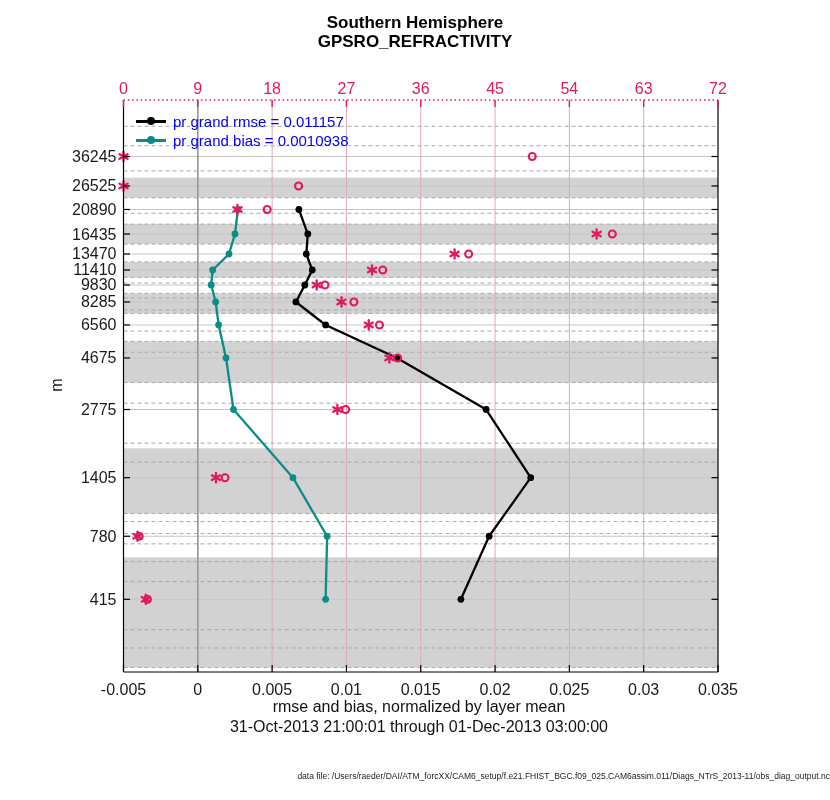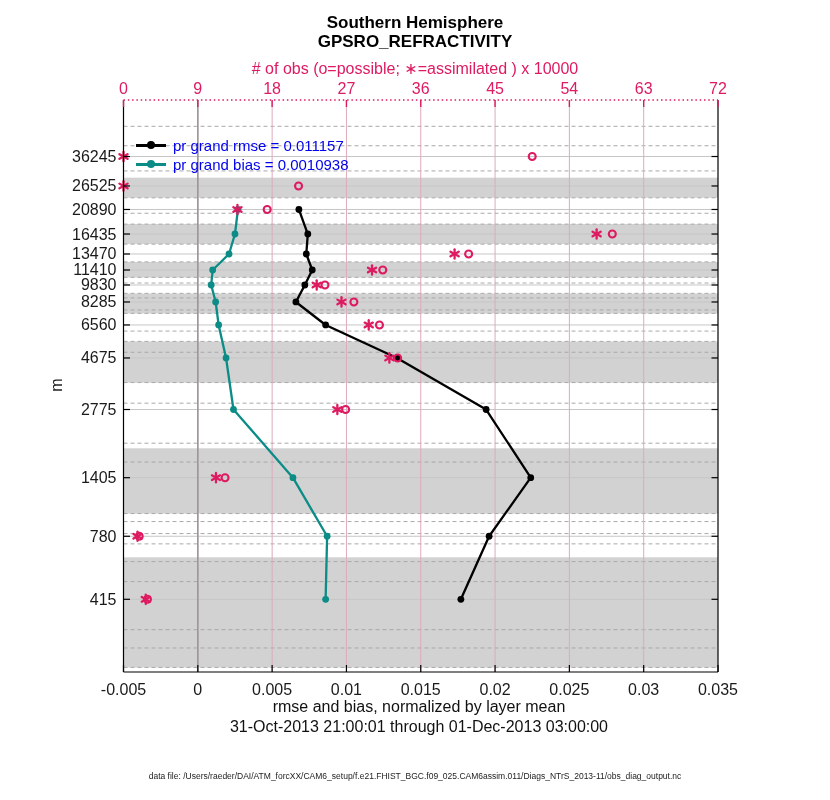--- a/index.html
+++ b/index.html
@@ -5,30 +5,30 @@
   html,body{margin:0;padding:0;background:#ffffff;}
   #figure{
     position:relative; width:830px; height:800px; background:#ffffff;
     font-family:"Liberation Sans", sans-serif; overflow:hidden;
   }
   #plot-svg{position:absolute;left:0;top:0;overflow:visible;}
   .hdr{position:absolute;left:0;right:0;text-align:center;color:#000;}
   #title1{top:13px;font-size:17px;font-weight:bold;}
   #title2{top:32px;font-size:17px;font-weight:bold;}
   #obs-label{top:59px;font-size:16px;font-weight:500;}
-  #legend{position:absolute;left:136px;top:112px;margin-top:24px;}
+  #legend{position:absolute;left:136px;top:112px;}
   .lg-row{display:flex;align-items:center;height:19px;}
   .lg-line{position:relative;width:30px;height:3px;margin-right:7px;flex:0 0 auto;}
   .lg-dot{position:absolute;left:11px;top:-2.6px;width:8px;height:8px;border-radius:50%;}
   .lg-label{font-size:15px;white-space:nowrap;}
   #ylabel{position:absolute;left:50px;top:376px;font-size:16px;color:#1a1a1a;
           transform:rotate(-90deg);transform-origin:center;}
   #xlabel{position:absolute;left:0;right:-8px;top:698px;text-align:center;font-size:16px;color:#111;}
   #date-line{position:absolute;left:0;right:-8px;top:718px;text-align:center;font-size:16px;color:#111;}
-  #footer{position:absolute;left:0;right:0;top:771px;text-align:center;font-size:8.5px;color:#222;}
+  #footer{position:absolute;left:0;right:0;top:771px;text-align:right;font-size:8.5px;color:#222;}
 </style>
 </head>
 <body>
 
 <div id="figure">
 
   <svg id="plot-svg" width="830" height="800">
       <g>
         <rect x="123.5" y="177.67759999999998" width="594.5" height="20.020000000000003" fill="#d2d2d2"></rect>
         <rect x="123.5" y="224.00959999999998" width="594.5" height="19.96279999999999" fill="#d2d2d2"></rect>
@@ -295,21 +295,20 @@
         <line x1="711.5" y1="536.2644" x2="718" y2="536.2644" stroke="#000" stroke-width="1.2"></line>
         <text x="116.5" y="541.7644" text-anchor="end" font-size="16" fill="#1a1a1a">780</text>
         <line x1="123.5" y1="599.2988" x2="130" y2="599.2988" stroke="#000" stroke-width="1.2"></line>
         <line x1="711.5" y1="599.2988" x2="718" y2="599.2988" stroke="#000" stroke-width="1.2"></line>
         <text x="116.5" y="604.7988" text-anchor="end" font-size="16" fill="#1a1a1a">415</text>
       </g>
     </svg>
 
   <div id="title2" class="hdr">GPSRO_REFRACTIVITY</div>
   <div id="title1" class="hdr">Southern Hemisphere</div>
-  <div id="obs-label" class="hdr" style="color: rgb(222, 26, 96);"># of obs (o=possible; ∗=assimilated ) x 10000</div>
 
   <div id="legend">
     <div class="lg-row">
       <span class="lg-line" id="lg-line-0" style="background: rgb(0, 0, 0);">
         <span class="lg-dot" id="lg-dot-0" style="background: rgb(0, 0, 0);"></span>
       </span>
       <span class="lg-label" id="lg-label-0" style="color: rgb(0, 0, 238);">pr grand rmse = 0.011157</span>
     </div>
     <div class="lg-row">
       <span class="lg-line" id="lg-line-1" style="background: rgb(11, 140, 134);">

